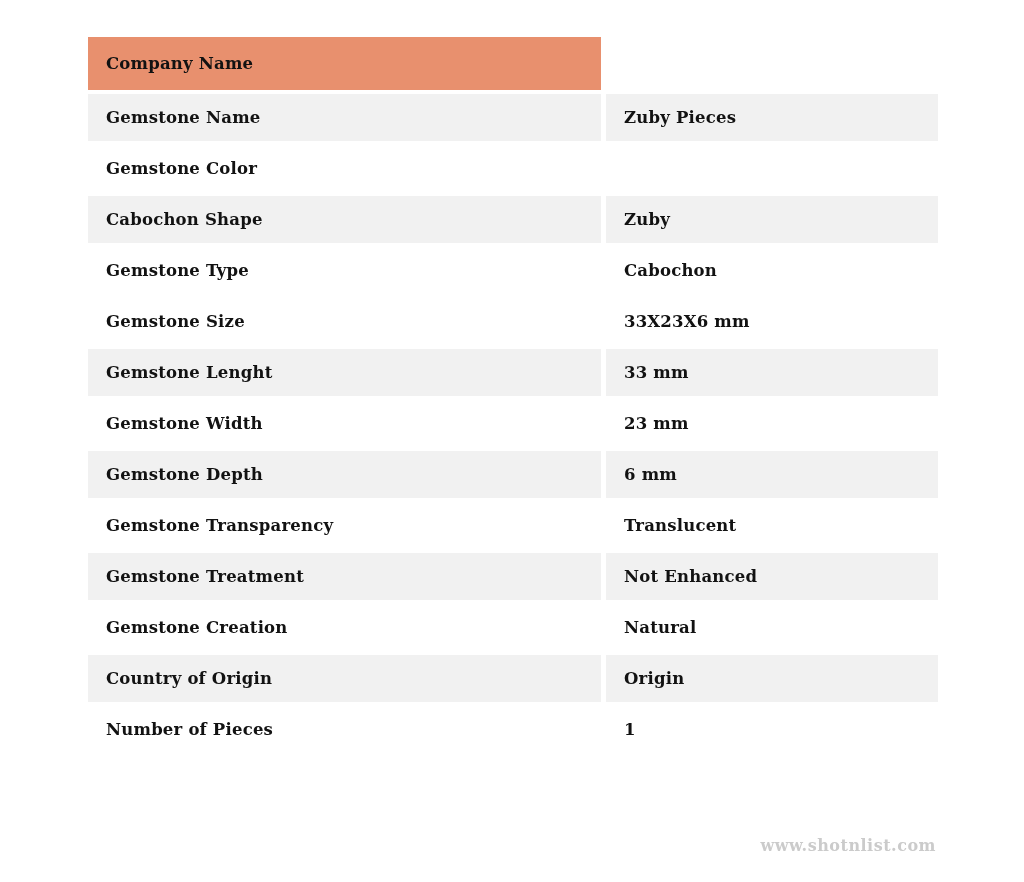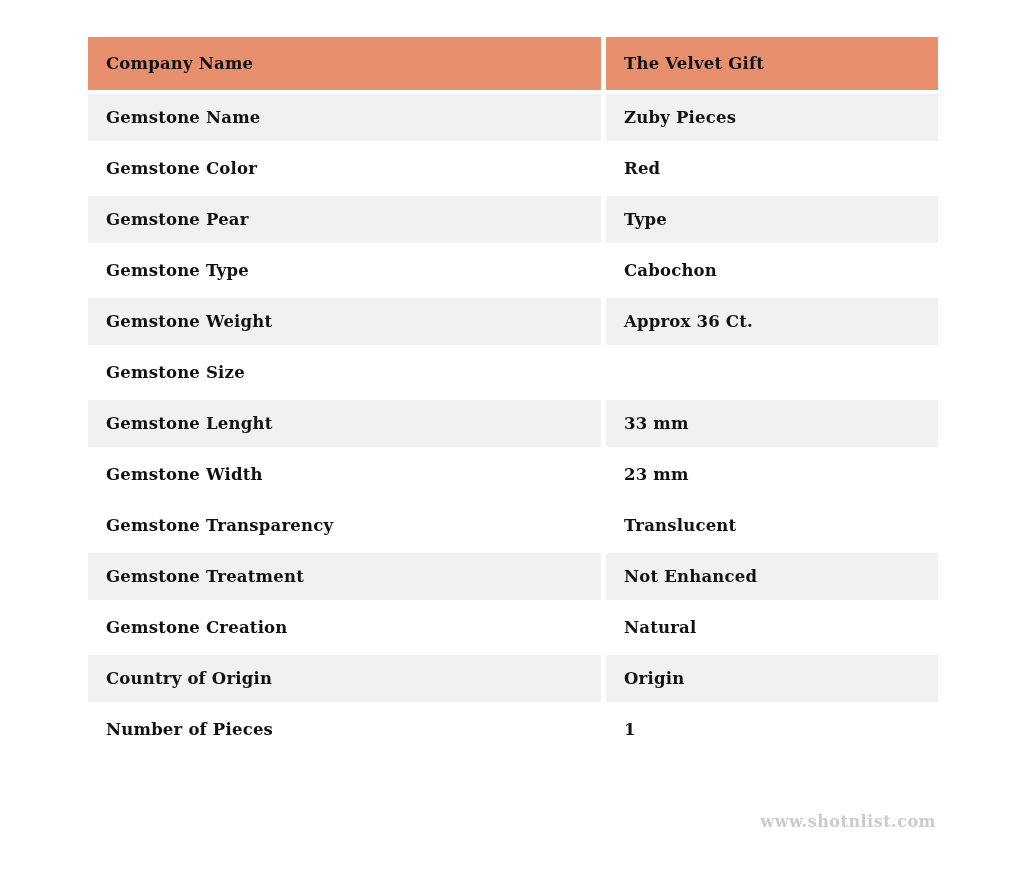--- a/index.html
+++ b/index.html
@@ -50,78 +50,77 @@
     white-space: nowrap;
     overflow: hidden;
   }
   .cell.label { width: 513px; flex: none; }
   .cell.value { flex: 1; }
   .header-row .cell { background: var(--header-bg); }
   .row.alt .cell { background: var(--row-alt-bg); text-align: right; }
   .watermark {
     position: absolute;
     right: 88px;
-    top: 812px;
+    top: 836px;
     font-weight: bold;
     font-size: 16px;
     letter-spacing: 0.5px;
     color: var(--watermark-color);
     text-align: right;
   }
 </style>
 </head>
 <body>
 
 <div class="page">
 
   <div class="spec-table" id="spec-table">
     <div class="row header-row">
       <div class="cell label">Company Name</div>
-      <div class="cell value">The Velvet Gift</div>
     </div>
 
   <div class="row alt">
     <div class="cell label">Gemstone Name</div>
     <div class="cell value">Zuby Pieces</div>
   </div>
 
   <div class="row">
     <div class="cell label">Gemstone Color</div>
-    <div class="cell value">Red</div>
   </div>
 
   <div class="row alt">
-    <div class="cell label">Gemstone Pear</div>
-    <div class="cell value">Type</div>
+    <div class="cell label">Cabochon Shape</div>
+    <div class="cell value">Zuby</div>
   </div>
 
   <div class="row">
     <div class="cell label">Gemstone Type</div>
     <div class="cell value">Cabochon</div>
   </div>
 
-  <div class="row alt">
-    <div class="cell label">Gemstone Weight</div>
-    <div class="cell value">Approx 36 Ct.</div>
-  </div>
 
   <div class="row">
     <div class="cell label">Gemstone Size</div>
+    <div class="cell value">33X23X6 mm</div>
   </div>
 
   <div class="row alt">
     <div class="cell label">Gemstone Lenght</div>
     <div class="cell value">33 mm</div>
   </div>
 
   <div class="row">
     <div class="cell label">Gemstone Width</div>
     <div class="cell value">23 mm</div>
   </div>
 
+  <div class="row alt">
+    <div class="cell label">Gemstone Depth</div>
+    <div class="cell value">6 mm</div>
+  </div>
 
   <div class="row">
     <div class="cell label">Gemstone Transparency</div>
     <div class="cell value">Translucent</div>
   </div>
 
   <div class="row alt">
     <div class="cell label">Gemstone Treatment</div>
     <div class="cell value">Not Enhanced</div>
   </div>

